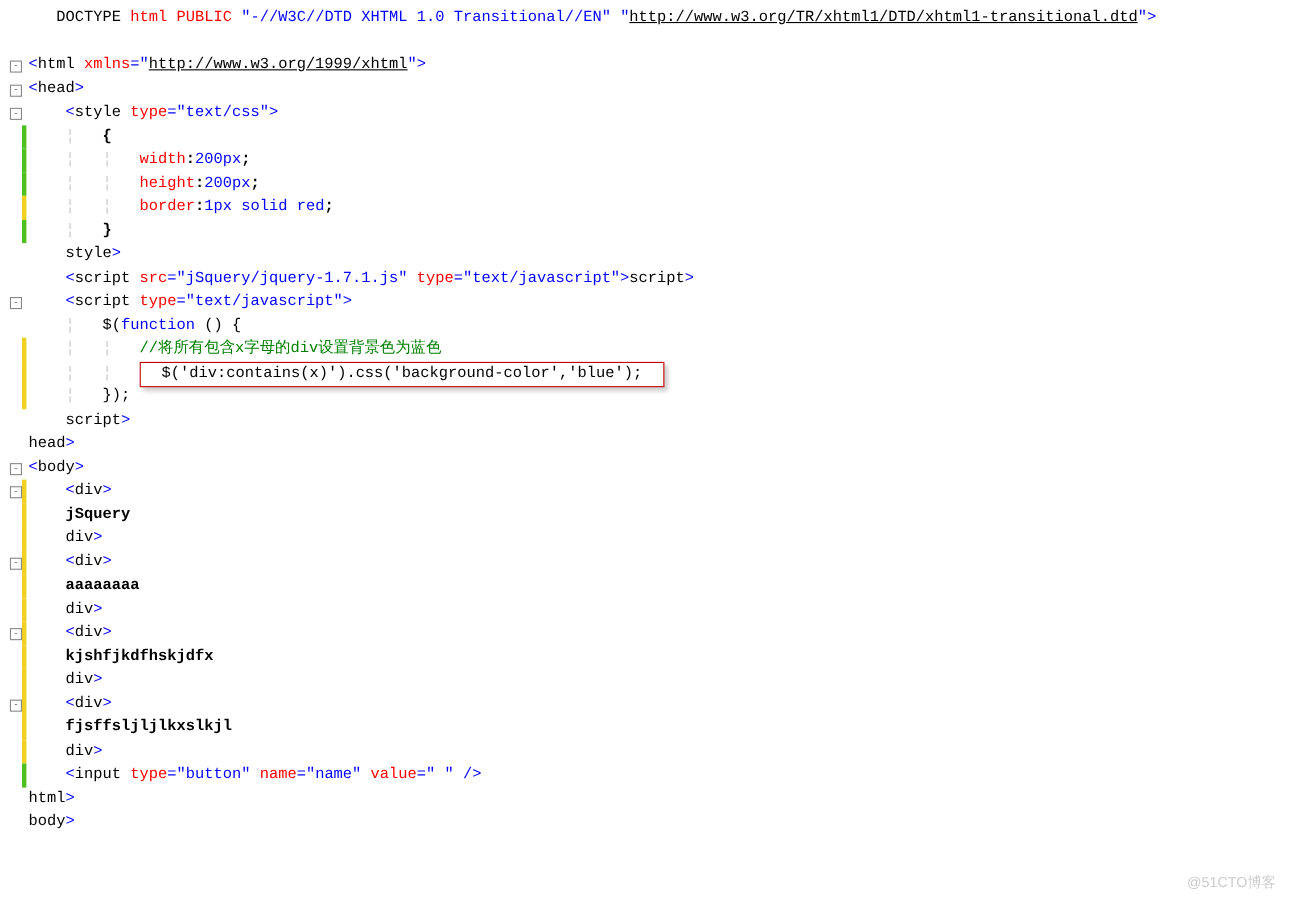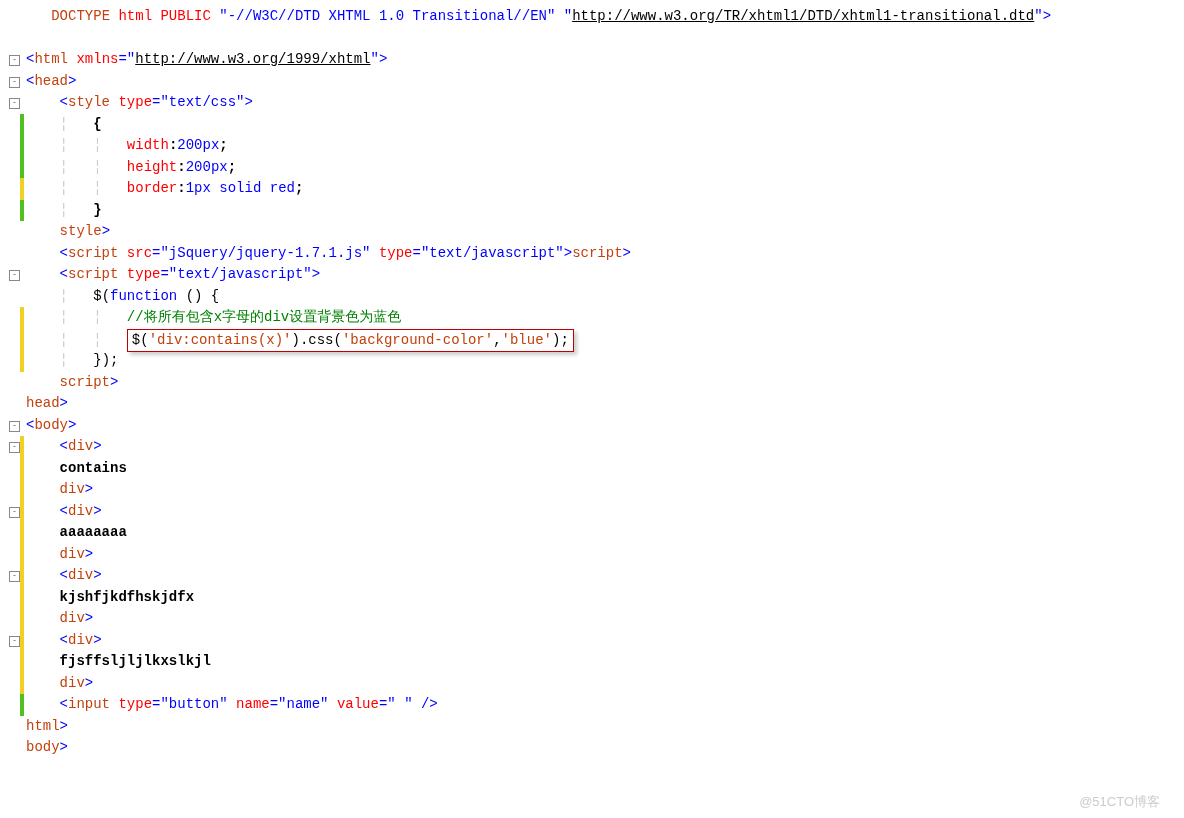--- a/index.html
+++ b/index.html
@@ -49,30 +49,30 @@
   .cb-green { background: #50c020; }
   .cb-yellow { background: #f0d020; }
   .guide {
     color: #ccc;
   }
   .code {
     flex: 1;
   }
   
   .t-blue { color: #0000ff; }
-  .t-brown { color: #c2410c; }
+  .t-brown { color: #000000; }
   .t-red { color: #ff0000; }
   .t-black { color: #000000; }
   .t-green { color: #008000; }
   .t-bold { font-weight: bold; color: #000; }
   a.t-link { color: #000000; }
 
   .highlight-box {
     border: 1.5px solid #c00000;
-    padding: 0 4px;
+    padding: 0 19px;
     box-shadow: 3px 3px 4px rgba(0,0,0,0.2);
     display: inline-block;
   }
   .watermark {
     position: absolute;
     right: 24px;
     bottom: 6px;
     color: #ccc;
     font-size: 13px;
     font-family: Arial, sans-serif;
@@ -96,21 +96,21 @@
     <div class="line"><div class="gutter"></div><div class="change-bar "></div><div class="code">    <span class="t-blue">&lt;</span><span class="t-brown">script</span><span> </span><span class="t-red">src</span><span class="t-blue">="jSquery/jquery-1.7.1.js"</span><span> </span><span class="t-red">type</span><span class="t-blue">="text/javascript"&gt;<span class="t-brown">script</span><span class="t-blue">&gt;</span></span></div></div>
     <div class="line"><div class="gutter"><div class="fold">-</div></div><div class="change-bar "></div><div class="code">    <span class="t-blue">&lt;</span><span class="t-brown">script</span><span> </span><span class="t-red">type</span><span class="t-blue">="text/javascript"&gt;</span></div></div>
     <div class="line"><div class="gutter"></div><div class="change-bar "></div><div class="code">    <span class="guide">¦</span>   <span class="t-black">$(</span><span class="t-blue">function</span><span class="t-black"> () {</span></div></div>
     <div class="line"><div class="gutter"></div><div class="change-bar cb-yellow"></div><div class="code">    <span class="guide">¦</span>   <span class="guide">¦</span>   <span class="t-green">//将所有包含x字母的div设置背景色为蓝色</span></div></div>
     <div class="line"><div class="gutter"></div><div class="change-bar cb-yellow"></div><div class="code">    <span class="guide">¦</span>   <span class="guide">¦</span>   <span class="highlight-box"><span class="t-black">$(</span><span class="t-brown">'div:contains(x)'</span><span class="t-black">).css(</span><span class="t-brown">'background-color'</span><span class="t-black">,</span><span class="t-brown">'blue'</span><span class="t-black">);</span></span></div></div>
     <div class="line"><div class="gutter"></div><div class="change-bar cb-yellow"></div><div class="code">    <span class="guide">¦</span>   <span class="t-black">});</span></div></div>
     <div class="line"><div class="gutter"></div><div class="change-bar "></div><div class="code">    <span class="t-blue"><span class="t-brown">script</span><span class="t-blue">&gt;</span></span></div></div>
     <div class="line"><div class="gutter"></div><div class="change-bar "></div><div class="code"><span class="t-blue"><span class="t-brown">head</span><span class="t-blue">&gt;</span></span></div></div>
     <div class="line"><div class="gutter"><div class="fold">-</div></div><div class="change-bar "></div><div class="code"><span class="t-blue">&lt;</span><span class="t-brown">body</span><span class="t-blue">&gt;</span></div></div>
     <div class="line"><div class="gutter"><div class="fold">-</div></div><div class="change-bar cb-yellow"></div><div class="code">    <span class="t-blue">&lt;</span><span class="t-brown">div</span><span class="t-blue">&gt;</span></div></div>
-    <div class="line"><div class="gutter"></div><div class="change-bar cb-yellow"></div><div class="code">    <span class="t-bold">contains</span></div></div>
+    <div class="line"><div class="gutter"></div><div class="change-bar cb-yellow"></div><div class="code">    <span class="t-bold">jSquery</span></div></div>
     <div class="line"><div class="gutter"></div><div class="change-bar cb-yellow"></div><div class="code">    <span class="t-blue"><span class="t-brown">div</span><span class="t-blue">&gt;</span></span></div></div>
     <div class="line"><div class="gutter"><div class="fold">-</div></div><div class="change-bar cb-yellow"></div><div class="code">    <span class="t-blue">&lt;</span><span class="t-brown">div</span><span class="t-blue">&gt;</span></div></div>
     <div class="line"><div class="gutter"></div><div class="change-bar cb-yellow"></div><div class="code">    <span class="t-bold">aaaaaaaa</span></div></div>
     <div class="line"><div class="gutter"></div><div class="change-bar cb-yellow"></div><div class="code">    <span class="t-blue"><span class="t-brown">div</span><span class="t-blue">&gt;</span></span></div></div>
     <div class="line"><div class="gutter"><div class="fold">-</div></div><div class="change-bar cb-yellow"></div><div class="code">    <span class="t-blue">&lt;</span><span class="t-brown">div</span><span class="t-blue">&gt;</span></div></div>
     <div class="line"><div class="gutter"></div><div class="change-bar cb-yellow"></div><div class="code">    <span class="t-bold">kjshfjkdfhskjdfx</span></div></div>
     <div class="line"><div class="gutter"></div><div class="change-bar cb-yellow"></div><div class="code">    <span class="t-blue"><span class="t-brown">div</span><span class="t-blue">&gt;</span></span></div></div>
     <div class="line"><div class="gutter"><div class="fold">-</div></div><div class="change-bar cb-yellow"></div><div class="code">    <span class="t-blue">&lt;</span><span class="t-brown">div</span><span class="t-blue">&gt;</span></div></div>
     <div class="line"><div class="gutter"></div><div class="change-bar cb-yellow"></div><div class="code">    <span class="t-bold">fjsffsljljlkxslkjl</span></div></div>
     <div class="line"><div class="gutter"></div><div class="change-bar cb-yellow"></div><div class="code">    <span class="t-blue"><span class="t-brown">div</span><span class="t-blue">&gt;</span></span></div></div>

